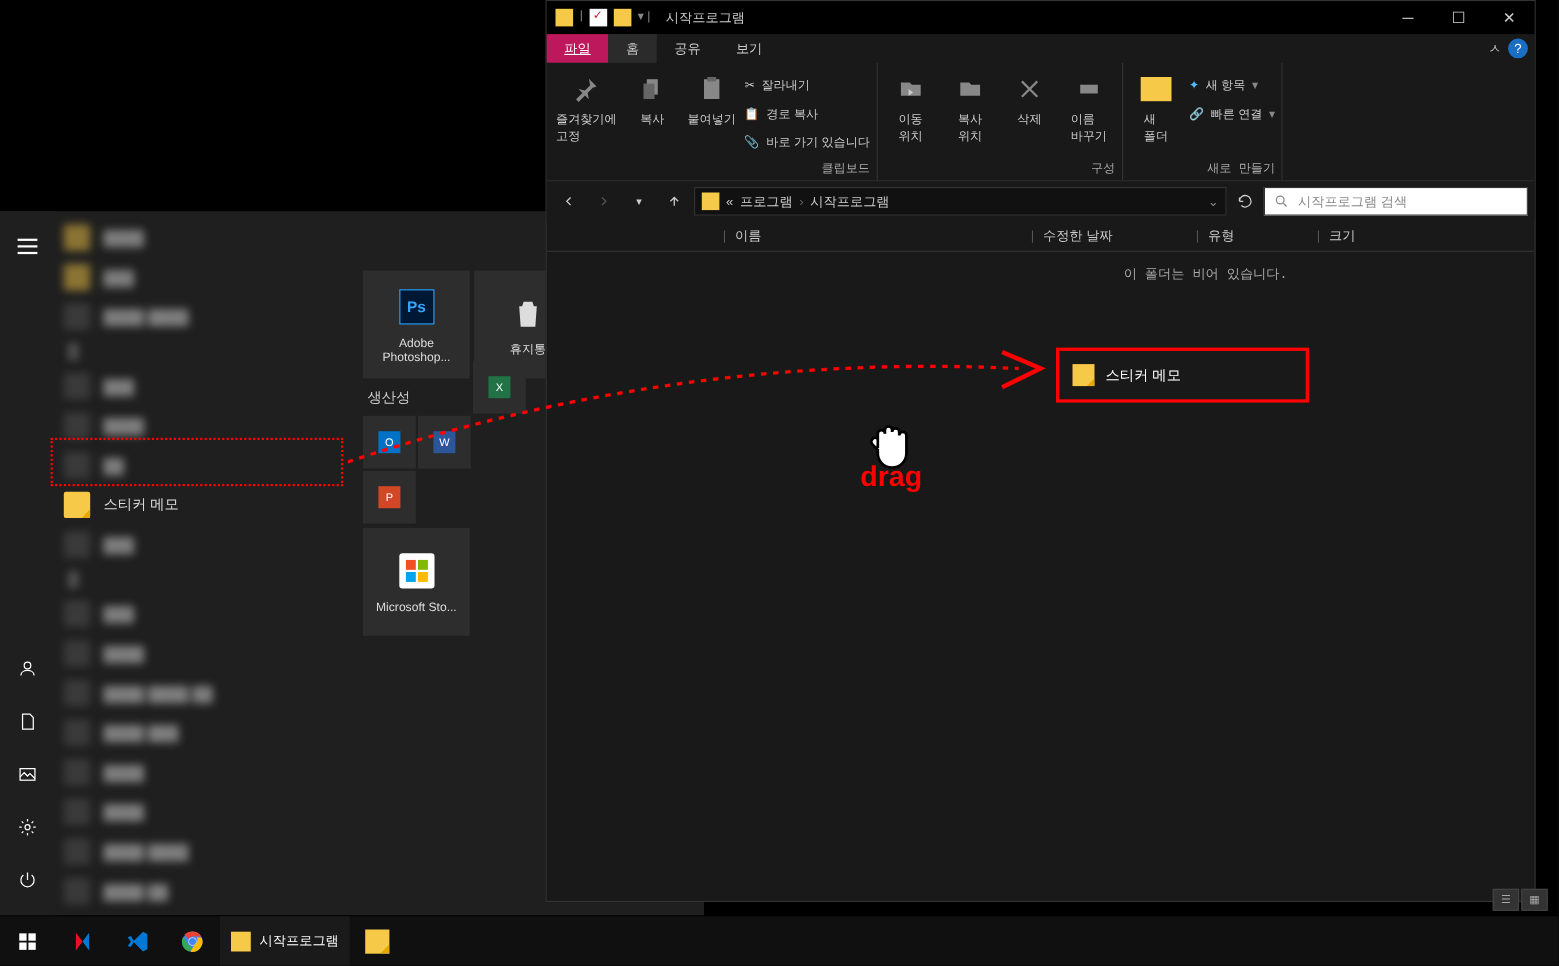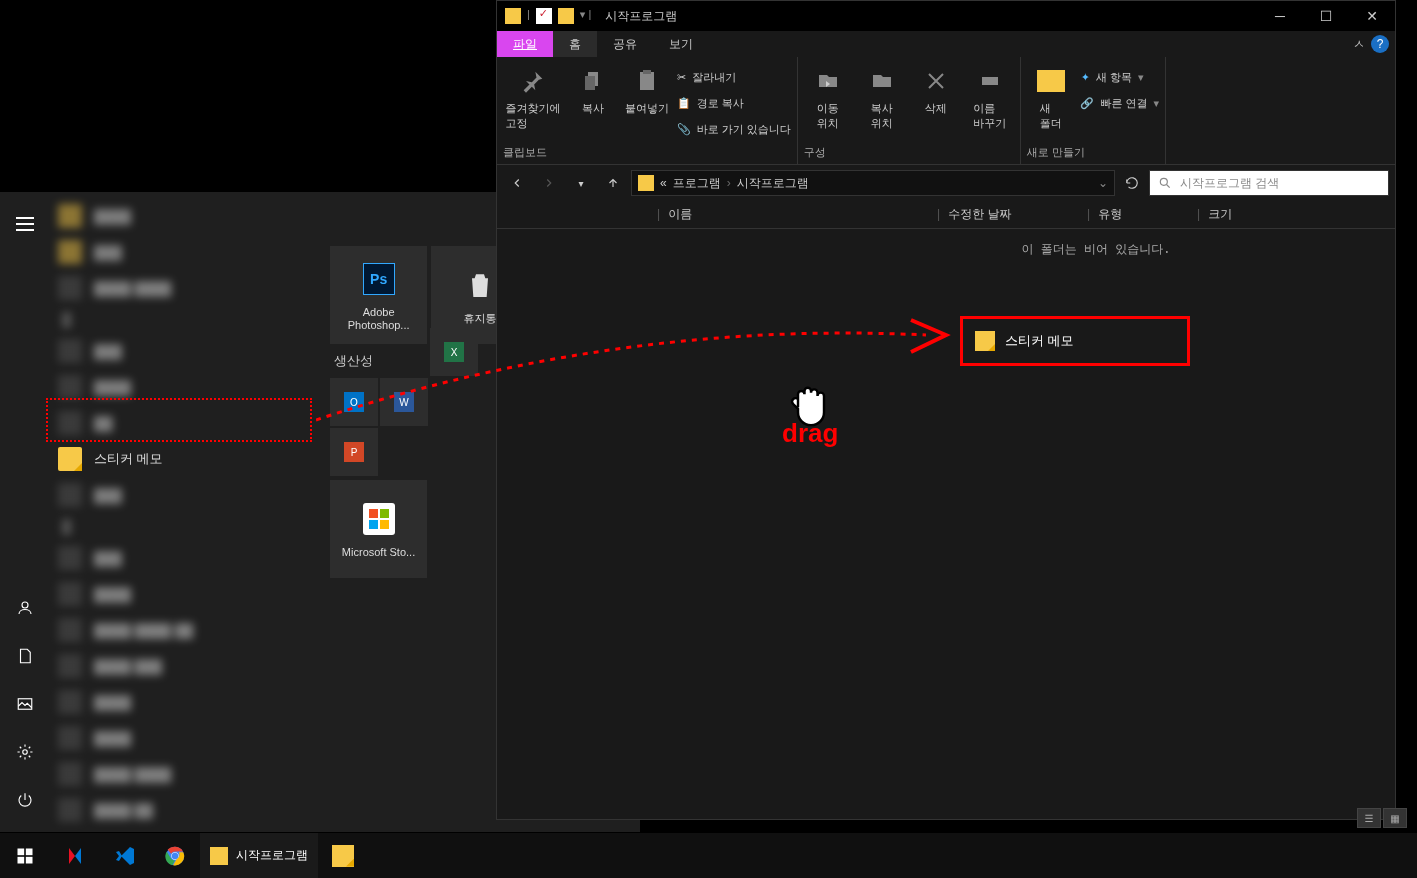--- a/index.html
+++ b/index.html
@@ -42,29 +42,29 @@
 .titlebar-icons .ti { width: 16px; height: 16px; }
 .ti.folder { background: #f7c948; }
 .ti.check { background: #fff; position: relative; }
 .ti.check:after { content: "✓"; color: #c23; position: absolute; font-size: 11px; left: 3px; top: -1px; }
 .titlebar-title { font-size: 12px; color: #ccc; padding-left: 6px; }
 .titlebar-controls { margin-left: auto; display: flex; }
 .win-btn { width: 46px; height: 30px; display: flex; align-items: center; justify-content: center; color: #ccc; font-size: 14px; cursor: pointer; }
 
 .tabs { height: 26px; display: flex; align-items: center; background: #191919; position: relative; }
 .tab { padding: 0 16px; height: 26px; display: flex; align-items: center; font-size: 12px; color: #ccc; cursor: pointer; }
-.tab.file { background: #d946ef; color: #fff; text-decoration: underline; }
+.tab.file { background: #be185d; color: #fff; text-decoration: underline; }
 .tab.active { background: #2b2b2b; }
 .tabs-right { margin-left: auto; display: flex; align-items: center; padding-right: 6px; gap: 6px; }
 .help-icon { width: 18px; height: 18px; border-radius: 50%; background: #1a6fc4; color: #fff; font-size: 12px; display: flex; align-items: center; justify-content: center; }
 
 .ribbon { height: 108px; background: #191919; border-bottom: 1px solid #333; display: flex; }
 .ribbon-group { display: flex; flex-direction: column; border-right: 1px solid #333; padding: 4px 6px; }
 .ribbon-group-inner { flex: 1; display: flex; gap: 6px; }
-.ribbon-group-label { font-size: 11px; color: #aaa; text-align: left; padding-top: 2px; }
+.ribbon-group-label { font-size: 11px; color: #aaa; text-align: right; padding-top: 2px; font-family: Liberation Mono, monospace; }
 .ribbon-btn { display: flex; flex-direction: column; align-items: center; justify-content: flex-start; width: 48px; font-size: 11px; color: #ccc; cursor: pointer; padding-top: 4px; }
 .ribbon-btn.wide { width: 60px; }
 .ribbon-btn-icon { width: 32px; height: 32px; margin-bottom: 4px; display: flex; align-items: center; justify-content: center; color: #888; }
 .ribbon-mini-list { display: flex; flex-direction: column; gap: 2px; font-size: 11px; color: #ccc; padding-top: 4px; }
 .ribbon-mini-item { display: flex; align-items: center; gap: 6px; height: 24px; cursor: pointer; }
 
 .addressbar-row { height: 36px; display: flex; align-items: center; gap: 4px; padding: 0 6px; background: #191919; }
 .nav-btn { width: 28px; height: 28px; display: flex; align-items: center; justify-content: center; color: #ccc; cursor: pointer; }
 .nav-btn svg { width: 14px; height: 14px; stroke: #ccc; fill: none; stroke-width: 2; }
 .nav-btn.disabled { color: #555; }

